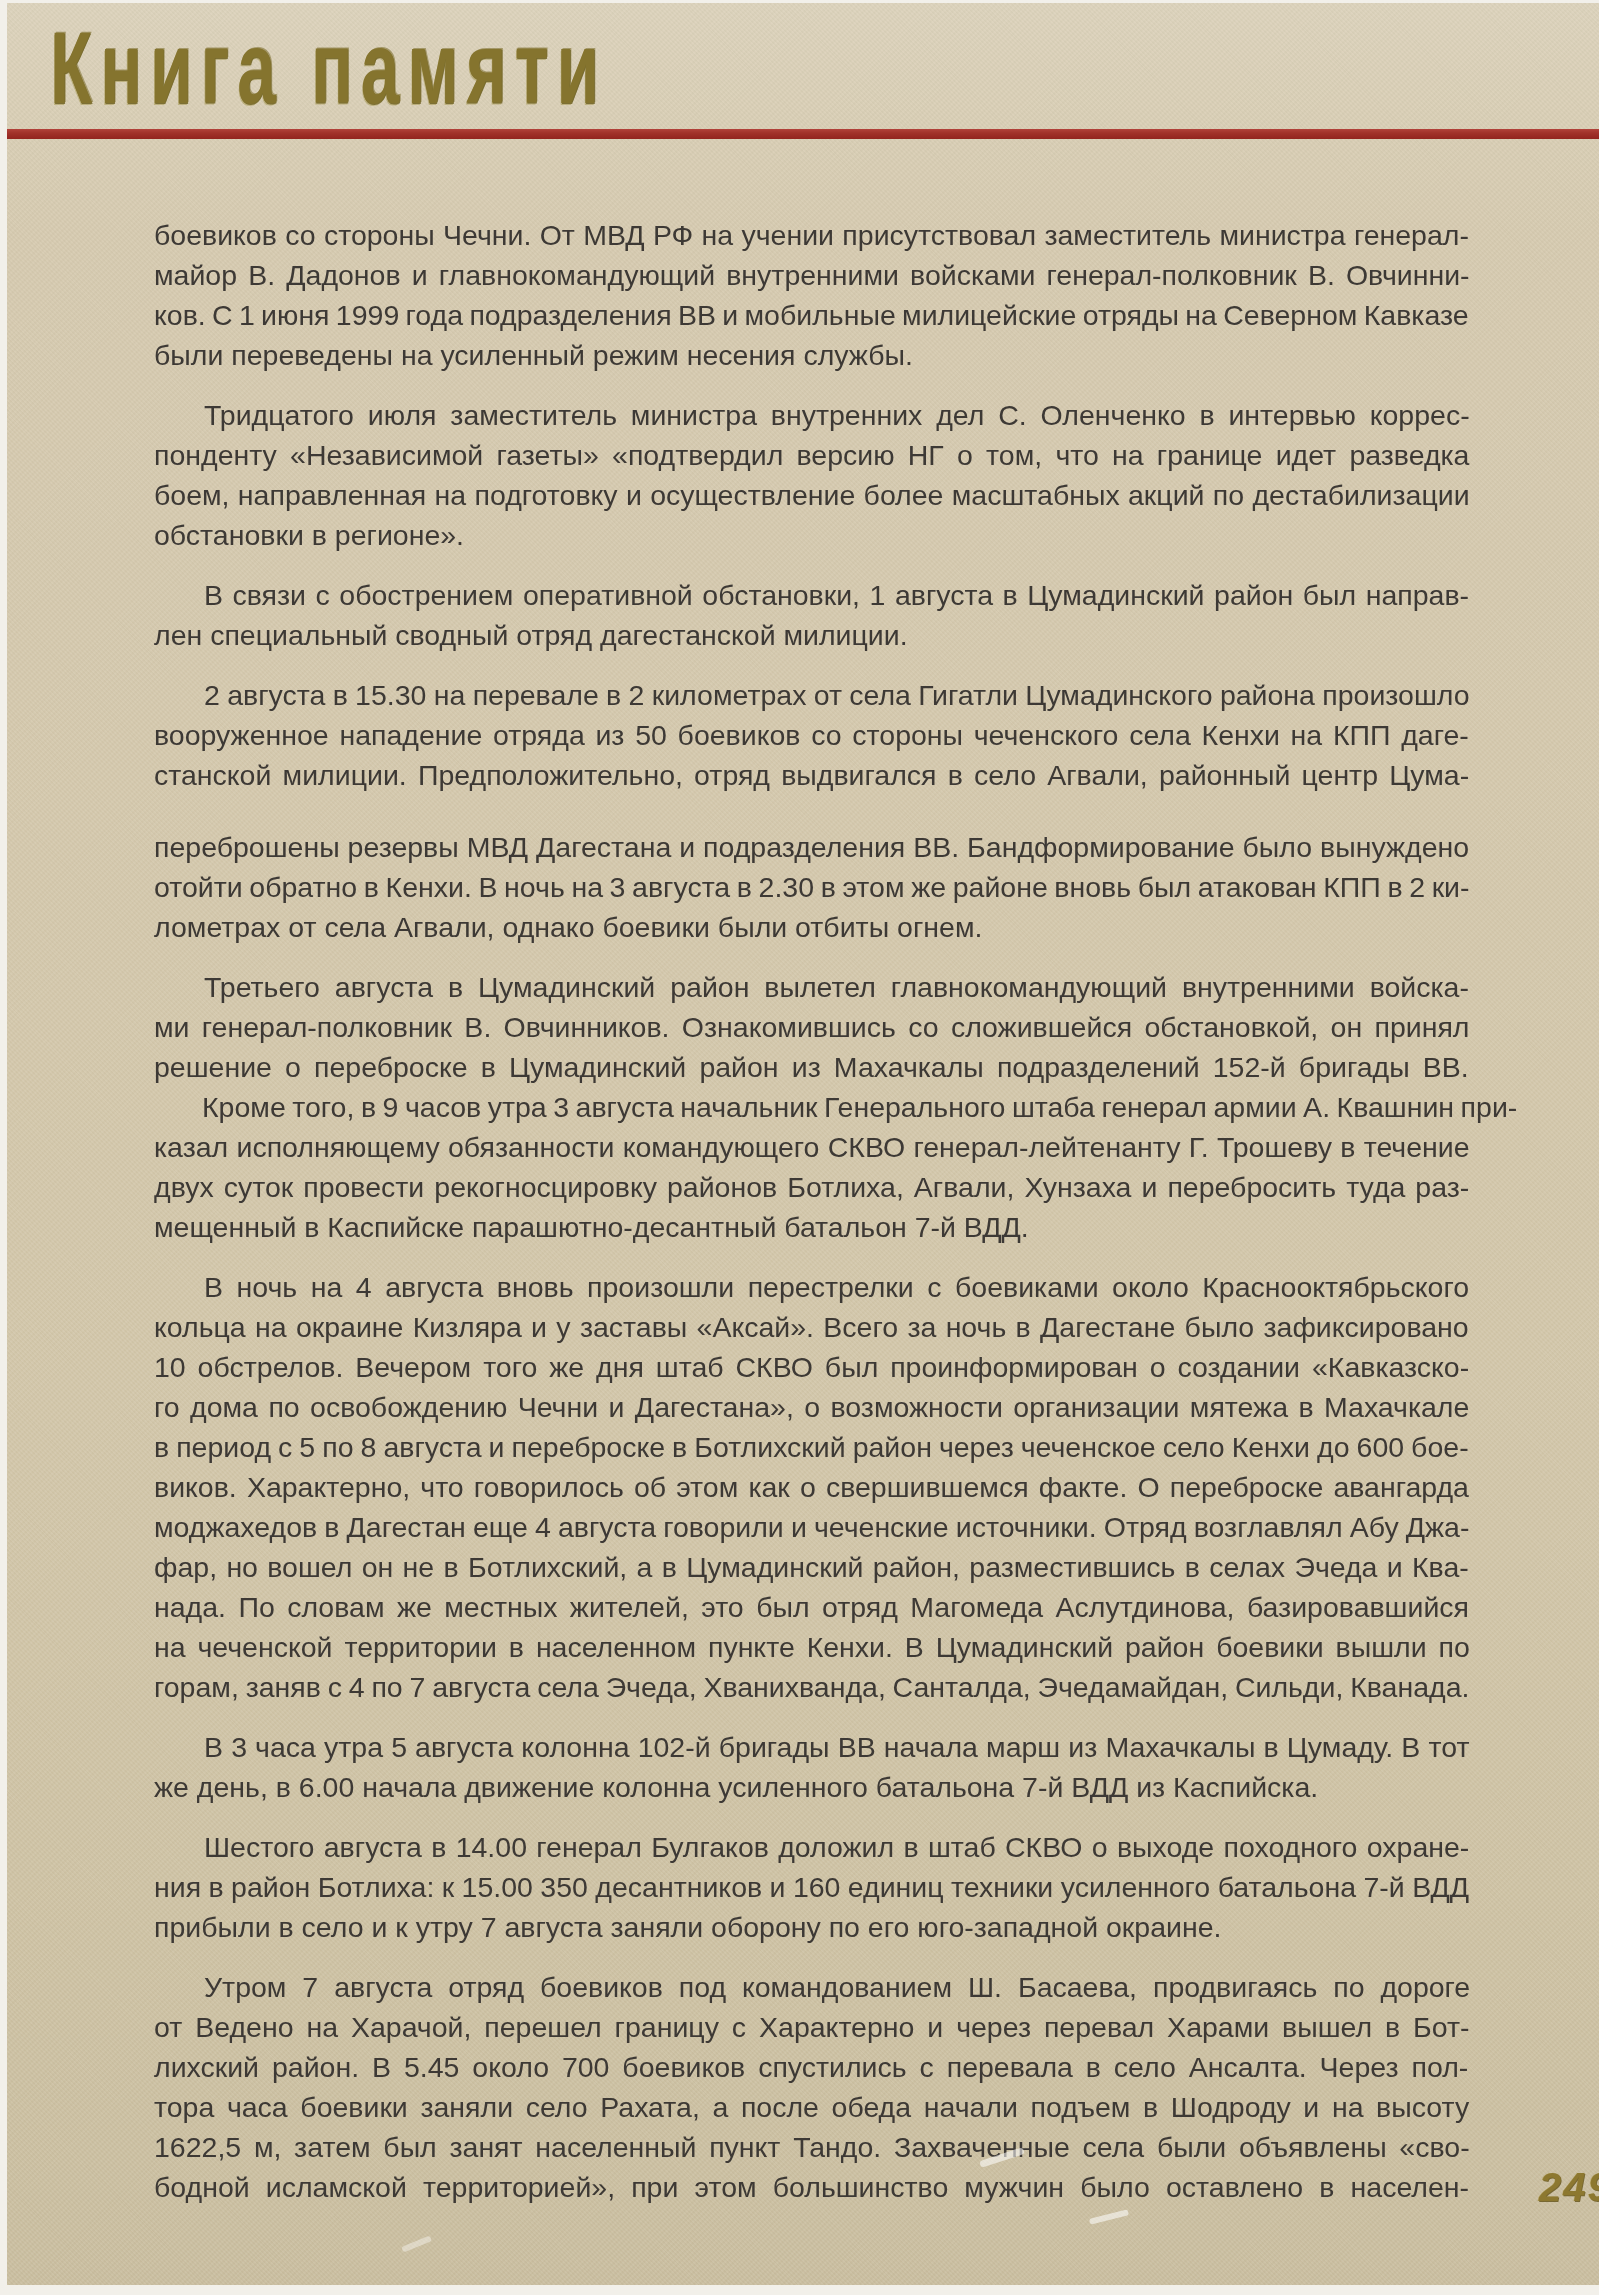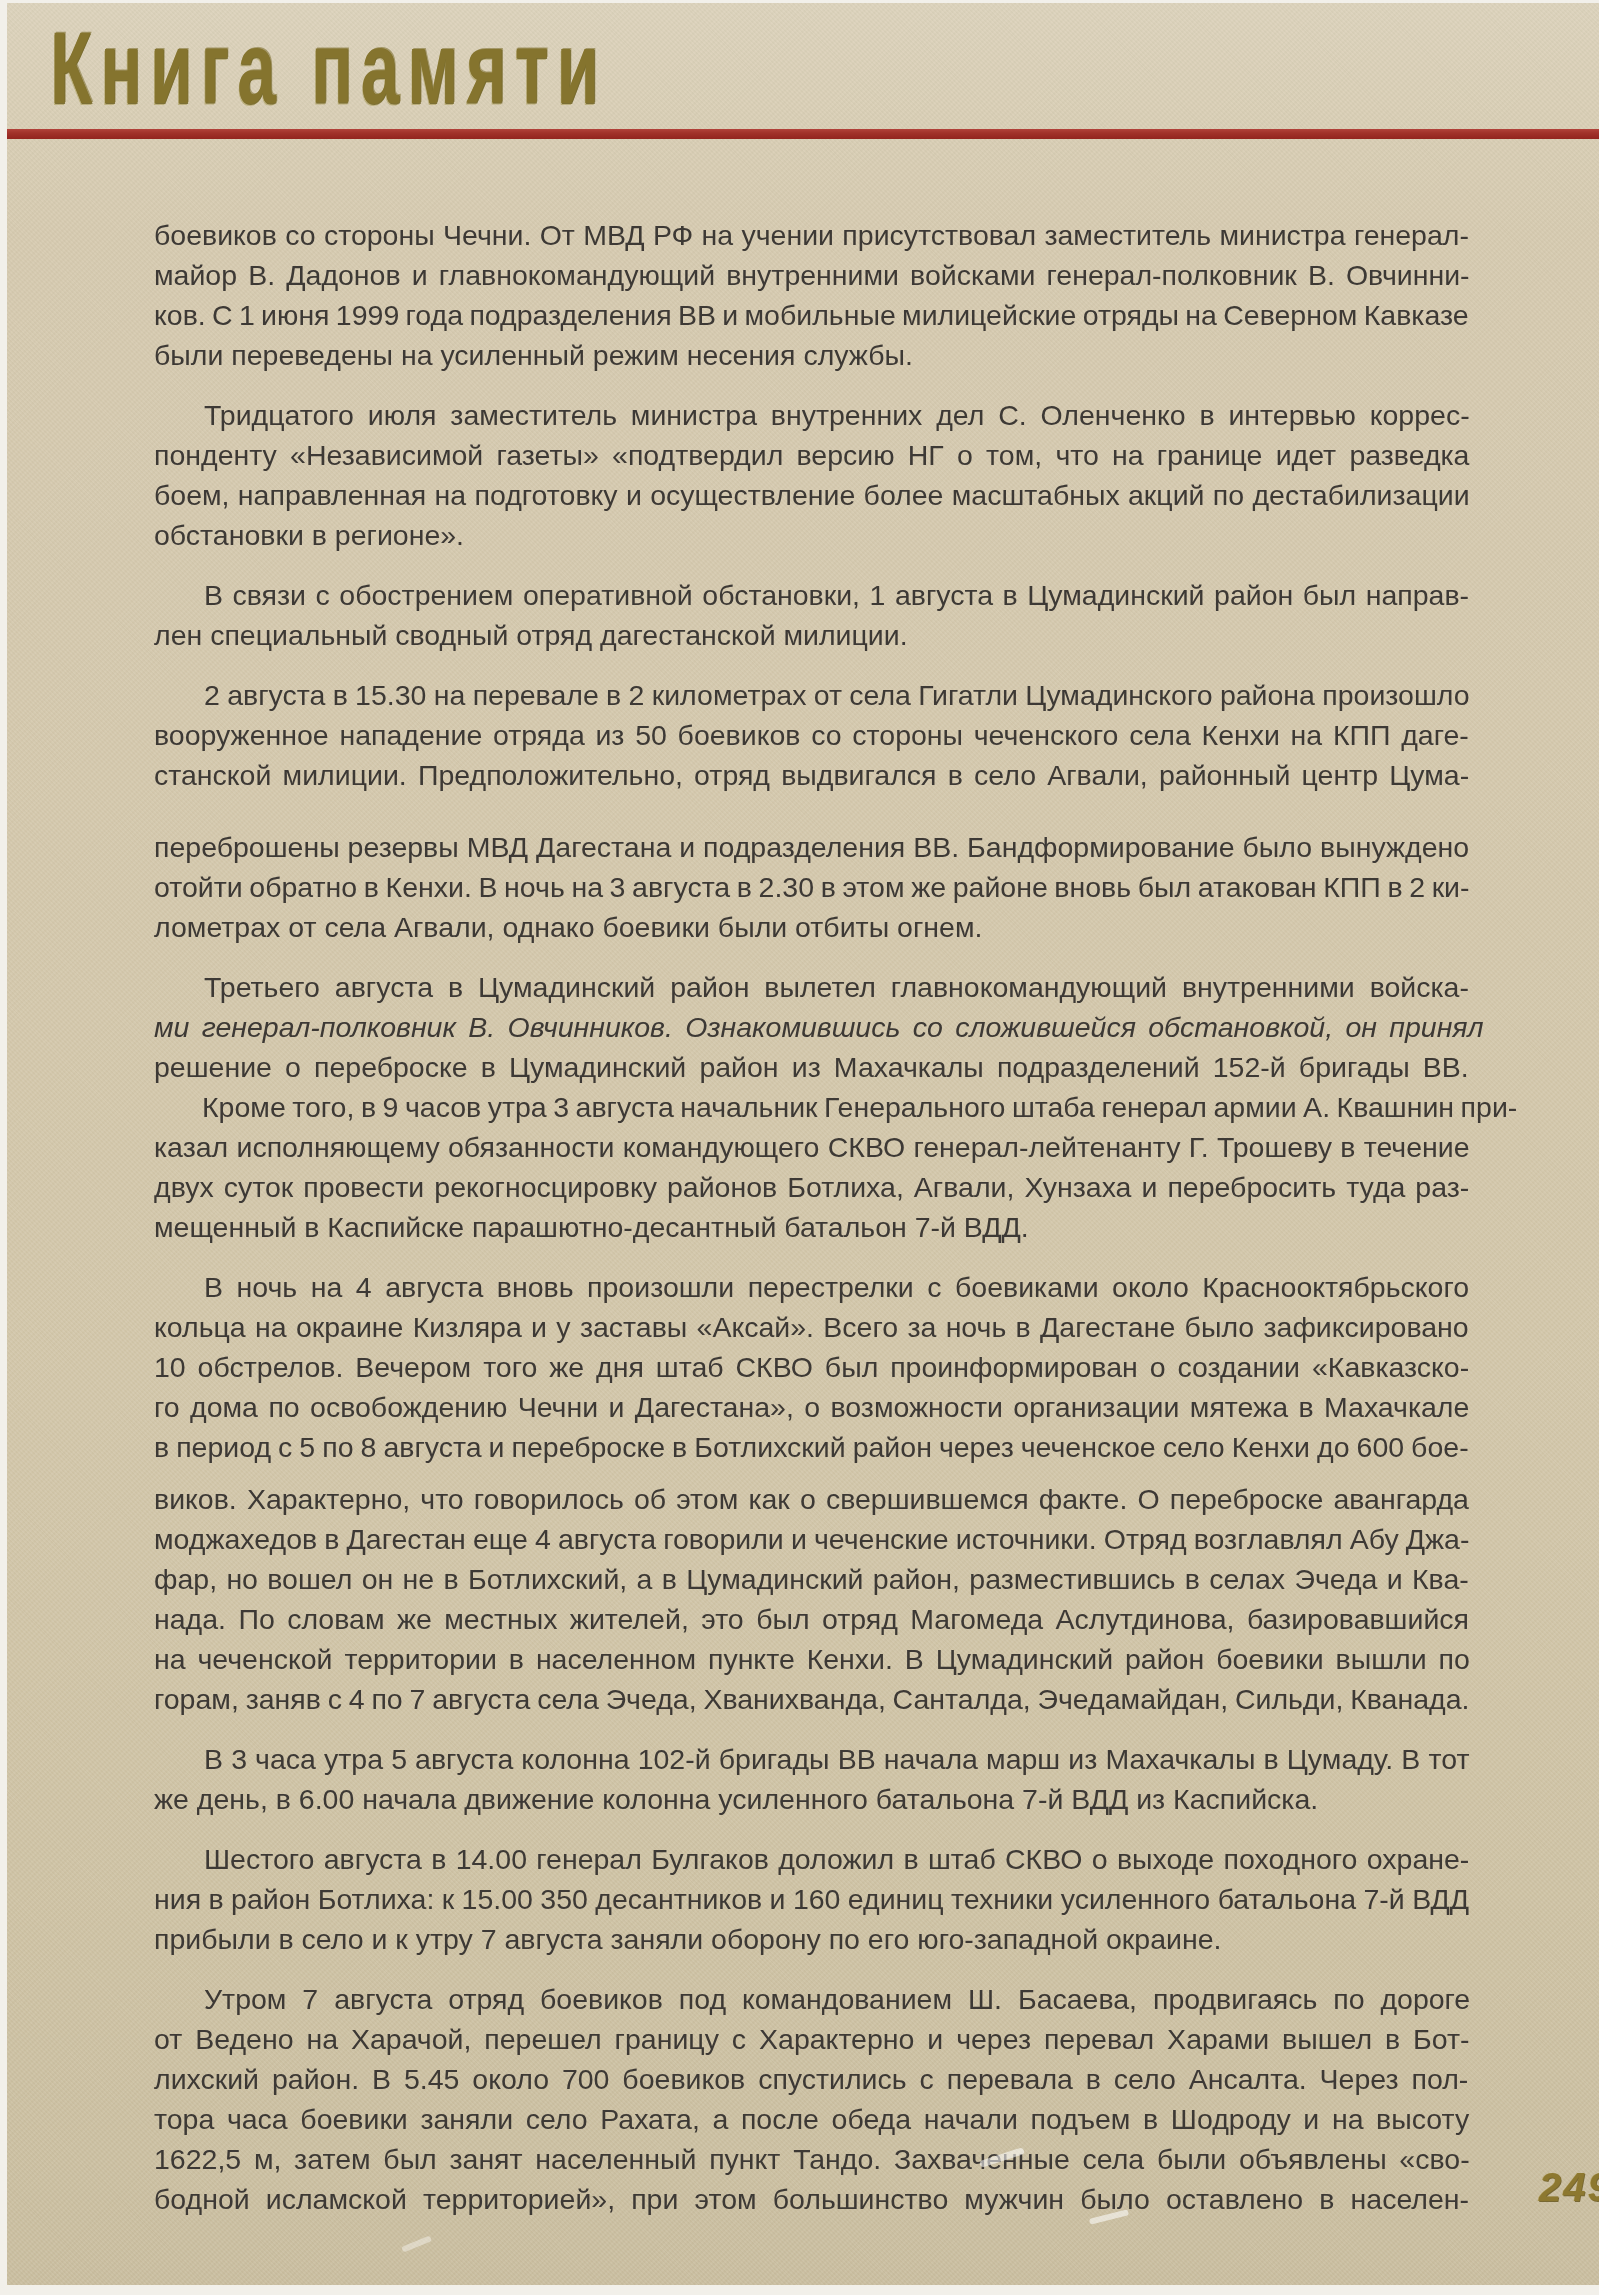--- a/index.html
+++ b/index.html
@@ -115,34 +115,34 @@
       <div class="para">
         <div class="line just indent" style="word-spacing: -0.6px;"><span class="line-text">2 августа в 15.30 на перевале в 2 километрах от села Гигатли Цумадинского района произошло</span></div>
         <div class="line just" style="word-spacing: 2.8px;"><span class="line-text">вооруженное нападение отряда из 50 боевиков со стороны чеченского села Кенхи на КПП даге-</span></div>
         <div class="line just" style="word-spacing: 3.3px;"><span class="line-text">станской милиции. Предположительно, отряд выдвигался в село Агвали, районный центр Цума-</span></div>
         <div class="line just" style="word-spacing: 0.03px; margin-top: 32px;"><span class="line-text">переброшены резервы МВД Дагестана и подразделения ВВ. Бандформирование было вынуждено</span></div>
         <div class="line just" style="word-spacing: -1.3px;"><span class="line-text">отойти обратно в Кенхи. В ночь на 3 августа в 2.30 в этом же районе вновь был атакован КПП в 2 ки-</span></div>
         <div class="line"><span class="line-text">лометрах от села Агвали, однако боевики были отбиты огнем.</span></div>
       </div>
       <div class="para">
         <div class="line just indent" style="word-spacing: 7px;"><span class="line-text">Третьего августа в Цумадинский район вылетел главнокомандующий внутренними войска-</span></div>
-        <div class="line just" style="word-spacing: 4.4px; font-style: italic;"><span class="line-text">ми генерал-полковник В. Овчинников. Ознакомившись со сложившейся обстановкой, он принял</span></div>
+        <div class="line just" style="word-spacing: 4.4px;"><span class="line-text">ми генерал-полковник В. Овчинников. Ознакомившись со сложившейся обстановкой, он принял</span></div>
         <div class="line just" style="word-spacing: 5.2px;"><span class="line-text">решение о переброске в Цумадинский район из Махачкалы подразделений 152-й бригады ВВ.</span></div>
         <div class="line just" style="word-spacing: -1.4px; margin-left: 48px;"><span class="line-text">Кроме того, в 9 часов утра 3 августа начальник Генерального штаба генерал армии А. Квашнин при-</span></div>
         <div class="line just" style="word-spacing: 0.4px;"><span class="line-text">казал исполняющему обязанности командующего СКВО генерал-лейтенанту Г. Трошеву в течение</span></div>
         <div class="line just" style="word-spacing: 2.1px;"><span class="line-text">двух суток провести рекогносцировку районов Ботлиха, Агвали, Хунзаха и перебросить туда раз-</span></div>
         <div class="line"><span class="line-text">мещенный в Каспийске парашютно-десантный батальон 7-й ВДД.</span></div>
       </div>
       <div class="para">
         <div class="line just indent" style="word-spacing: 5.6px;"><span class="line-text">В ночь на 4 августа вновь произошли перестрелки с боевиками около Краснооктябрьского</span></div>
         <div class="line just" style="word-spacing: 1.4px;"><span class="line-text">кольца на окраине Кизляра и у заставы «Аксай». Всего за ночь в Дагестане было зафиксировано</span></div>
         <div class="line just" style="word-spacing: 4px;"><span class="line-text">10 обстрелов. Вечером того же дня штаб СКВО был проинформирован о создании «Кавказско-</span></div>
         <div class="line just" style="word-spacing: 2.5px;"><span class="line-text">го дома по освобождению Чечни и Дагестана», о возможности организации мятежа в Махачкале</span></div>
         <div class="line just" style="word-spacing: -0.9px;"><span class="line-text">в период с 5 по 8 августа и переброске в Ботлихский район через чеченское село Кенхи до 600 бое-</span></div>
-        <div class="line just" style="word-spacing: 2.2px; margin-top: 12px;"><span class="line-text">виков. Характерно, что говорилось об этом как о свершившемся факте. О переброске авангарда</span></div>
+        <div class="line just" style="word-spacing: 2.2px;"><span class="line-text">виков. Характерно, что говорилось об этом как о свершившемся факте. О переброске авангарда</span></div>
         <div class="line just" style="word-spacing: -0.8px;"><span class="line-text">моджахедов в Дагестан еще 4 августа говорили и чеченские источники. Отряд возглавлял Абу Джа-</span></div>
         <div class="line just" style="word-spacing: 1.4px;"><span class="line-text">фар, но вошел он не в Ботлихский, а в Цумадинский район, разместившись в селах Эчеда и Ква-</span></div>
         <div class="line just" style="word-spacing: 4.5px;"><span class="line-text">нада. По словам же местных жителей, это был отряд Магомеда Аслутдинова, базировавшийся</span></div>
         <div class="line just" style="word-spacing: 4px;"><span class="line-text">на чеченской территории в населенном пункте Кенхи. В Цумадинский район боевики вышли по</span></div>
         <div class="line just" style="word-spacing: -1.1px;"><span class="line-text">горам, заняв с 4 по 7 августа села Эчеда, Хванихванда, Санталда, Эчедамайдан, Сильди, Кванада.</span></div>
       </div>
       <div class="para">
         <div class="line just indent" style="word-spacing: 0.2px;"><span class="line-text">В 3 часа утра 5 августа колонна 102-й бригады ВВ начала марш из Махачкалы в Цумаду. В тот</span></div>
         <div class="line"><span class="line-text">же день, в 6.00 начала движение колонна усиленного батальона 7-й ВДД из Каспийска.</span></div>
       </div>

